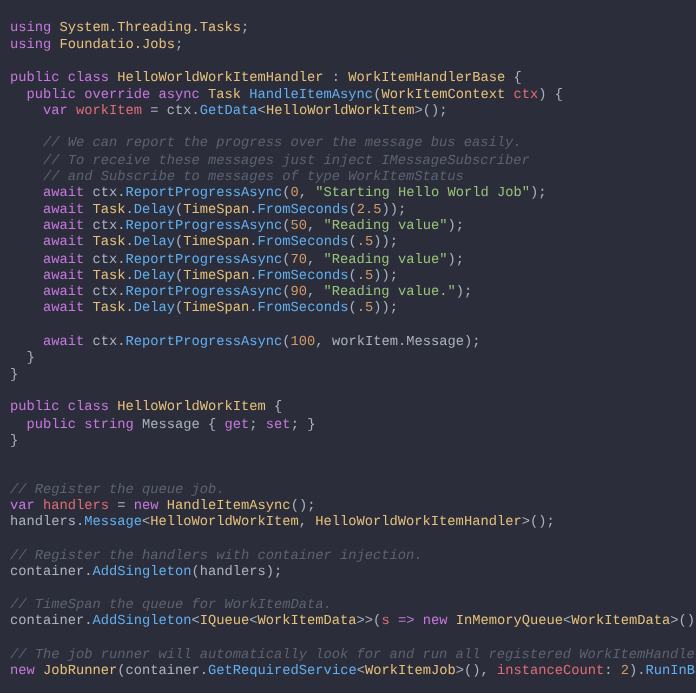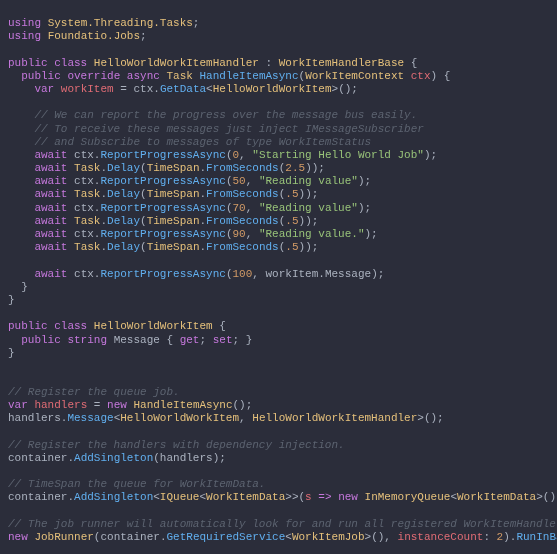--- a/index.html
+++ b/index.html
@@ -68,20 +68,20 @@
 <span class="punct">}</span>
 
 <span class="kw-public">public</span><span class="plain"> </span><span class="kw-class">class</span><span class="plain"> </span><span class="type">HelloWorldWorkItem</span><span class="punct"> {</span>
   <span class="kw-public">public</span><span class="plain"> </span><span class="kw-string">string</span><span class="plain"> </span><span class="plain">Message</span><span class="punct"> { </span><span class="kw-get">get</span><span class="punct">; </span><span class="kw-set">set</span><span class="punct">; }</span>
 <span class="punct">}</span></div>
 
 <div class="code-block block2"><span class="comment">// Register the queue job.</span>
 <span class="kw-var">var</span><span class="plain"> </span><span class="ident">handlers</span><span class="plain"> = </span><span class="kw-new">new</span><span class="plain"> </span><span class="type">HandleItemAsync</span><span class="punct">();</span>
 <span class="plain">handlers</span><span class="punct">.</span><span class="method">Message</span><span class="punct">&lt;</span><span class="type">HelloWorldWorkItem</span><span class="punct">, </span><span class="type">HelloWorldWorkItemHandler</span><span class="punct">&gt;();</span>
 
-<span class="comment">// Register the handlers with dependency injection.</span>
+<span class="comment">// Register the handlers with container injection.</span>
 <span class="plain">container</span><span class="punct">.</span><span class="method">AddSingleton</span><span class="punct">(</span><span class="plain">handlers</span><span class="punct">);</span>
 
 <span class="comment">// TimeSpan the queue for WorkItemData.</span>
 <span class="plain">container</span><span class="punct">.</span><span class="method">AddSingleton</span><span class="punct">&lt;</span><span class="type">IQueue</span><span class="punct">&lt;</span><span class="type">WorkItemData</span><span class="punct">&gt;&gt;(</span><span class="ident">s</span><span class="plain"> </span><span class="kw-public">=&gt;</span><span class="plain"> </span><span class="kw-new">new</span><span class="plain"> </span><span class="type">InMemoryQueue</span><span class="punct">&lt;</span><span class="type">WorkItemData</span><span class="punct">&gt;());</span>
 
 <span class="comment">// The job runner will automatically look for and run all registered WorkItemHandlers.</span>
 <span class="kw-new">new</span><span class="plain"> </span><span class="type">JobRunner</span><span class="punct">(</span><span class="plain">container</span><span class="punct">.</span><span class="method">GetRequiredService</span><span class="punct">&lt;</span><span class="type">WorkItemJob</span><span class="punct">&gt;(), </span><span class="ident">instanceCount</span><span class="punct">: </span><span class="num">2</span><span class="punct">).</span><span class="method">RunInBackground</span></div>
 
 </body></html>

